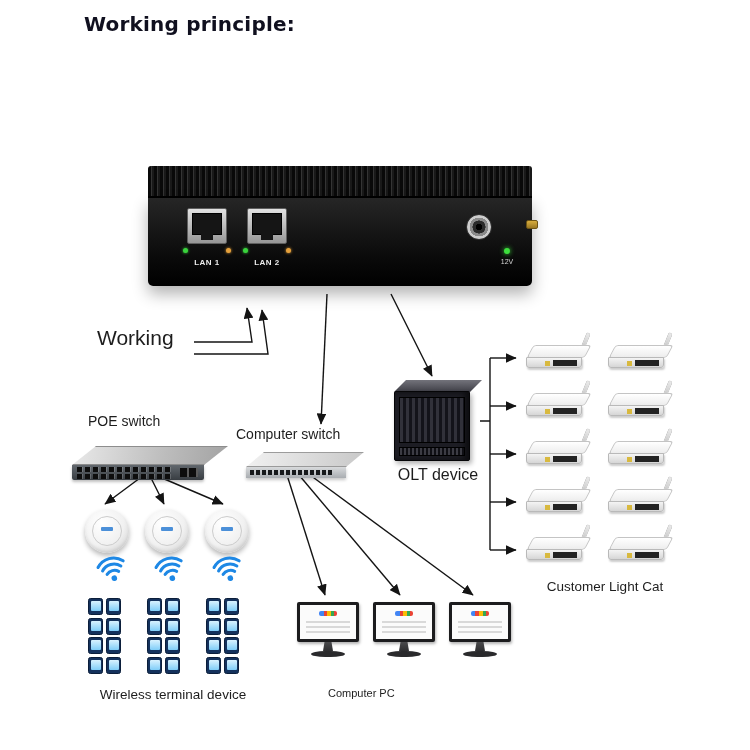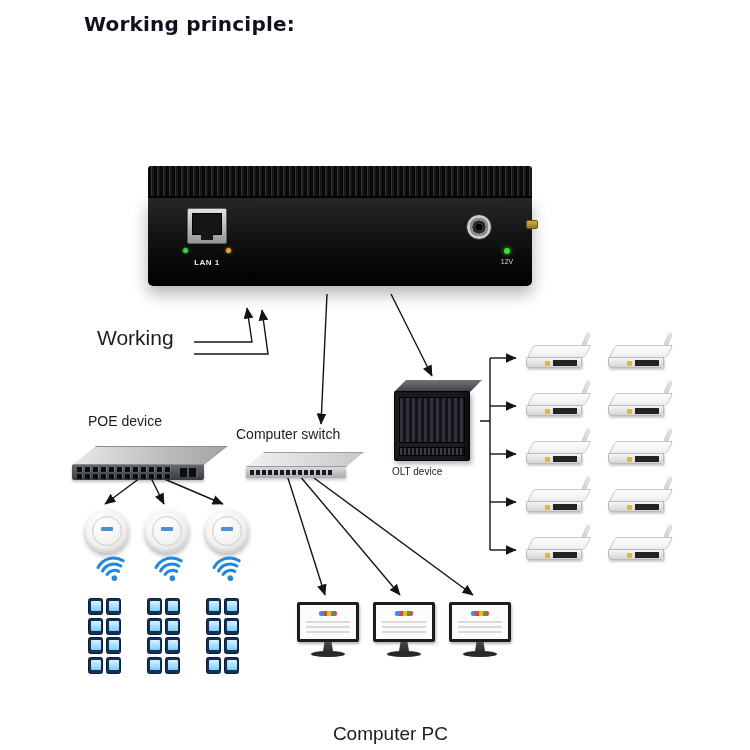--- a/index.html
+++ b/index.html
@@ -37,24 +37,24 @@
     background:#3de03d; box-shadow:0 0 5px #3de03d; }
   .pwr-label { position:absolute; left:346px; top:60px; width:26px; text-align:center; color:#d8d8d8; font-size:7px; }
   .antenna-conn { position:absolute; left:378px; top:22px; width:12px; height:9px; border:1px solid #6d5416;
     background:linear-gradient(#d8ad3e,#9a7722); border-radius:2px; }
 
   
   .lbl { position:absolute; color:#1d1d1d; }
   .lbl-internet { left:97px; top:326px; font-size:21px; }
   .lbl-poe { left:88px; top:413px; font-size:14px; }
   .lbl-ordinary { left:236px; top:426px; font-size:14px; }
-  .lbl-olt { left:392px; top:466px; width:92px; text-align:left; font-size:10px; }
+  .lbl-olt { left:392px; top:466px; width:92px; text-align:center; font-size:16px; }
   .lbl-clc { left:530px; top:579px; width:150px; text-align:center; font-size:13.5px; }
   .lbl-wtd { left:80px; top:687px; width:186px; text-align:center; font-size:13.5px; }
-  .lbl-cpc { left:328px; top:723px; width:120px; text-align:right; font-size:19px; }
+  .lbl-cpc { left:328px; top:687px; width:120px; text-align:left; font-size:11px; }
 
   
   .poe-switch { position:absolute; left:72px; top:446px; width:156px; height:36px; }
   .sw-top { position:absolute; left:0; top:0; width:156px; height:19px;
     background:linear-gradient(100deg,#e9e9e9,#bcbcbc 60%,#a3a3a3); border:1px solid #8d8d8d;
     clip-path:polygon(24px 0, 156px 0, 132px 19px, 0 19px); }
   .sw-front { position:absolute; left:0; top:19px; width:132px; height:15px; border-radius:0 0 2px 2px;
     background:linear-gradient(#62686e,#383d42); box-shadow:0 2px 3px rgba(0,0,0,.25); }
   .sw-front .prow { position:absolute; left:5px; width:96px; height:5px;
     background:repeating-linear-gradient(90deg,#0d0d0d 0 5px,rgba(255,255,255,.18) 5px 6px,transparent 6px 8px); }
@@ -170,31 +170,41 @@
     <div class="fins"></div>
     <div class="panel">
       <div class="portgroup pg1">
         <div class="rj45">
             <div class="rj45-inner"></div>
           </div>
         <span class="led green"></span>
         <span class="led amber"></span>
         <div class="portlabel">LAN 1</div>
       </div>
+      <div class="portgroup pg2">
+        <div class="rj45">
+            <div class="rj45-inner"></div>
+          </div>
+        <span class="led green"></span>
+        <span class="led amber"></span>
+        <div class="portlabel">LAN 2</div>
+      </div>
       <div class="powerjack"></div>
       <div class="pwr-led"></div>
       <div class="pwr-label">12V</div>
       <div class="antenna-conn"></div>
     </div>
   </div>
 
   <div class="lbl lbl-internet">Working</div>
-  <div class="lbl lbl-poe">POE device</div>
+  <div class="lbl lbl-poe">POE switch</div>
   <div class="lbl lbl-ordinary">Computer switch</div>
   <div class="lbl lbl-olt">OLT device</div>
+  <div class="lbl lbl-clc">Customer Light Cat</div>
+  <div class="lbl lbl-wtd">Wireless terminal device</div>
   <div class="lbl lbl-cpc">Computer PC</div>
 
   <div class="poe-switch">
     <div class="sw-top"></div>
     <div class="sw-front">
       <div class="prow r1"></div>
       <div class="prow r2"></div>
       <div class="uplink"></div>
     </div>
   </div>

